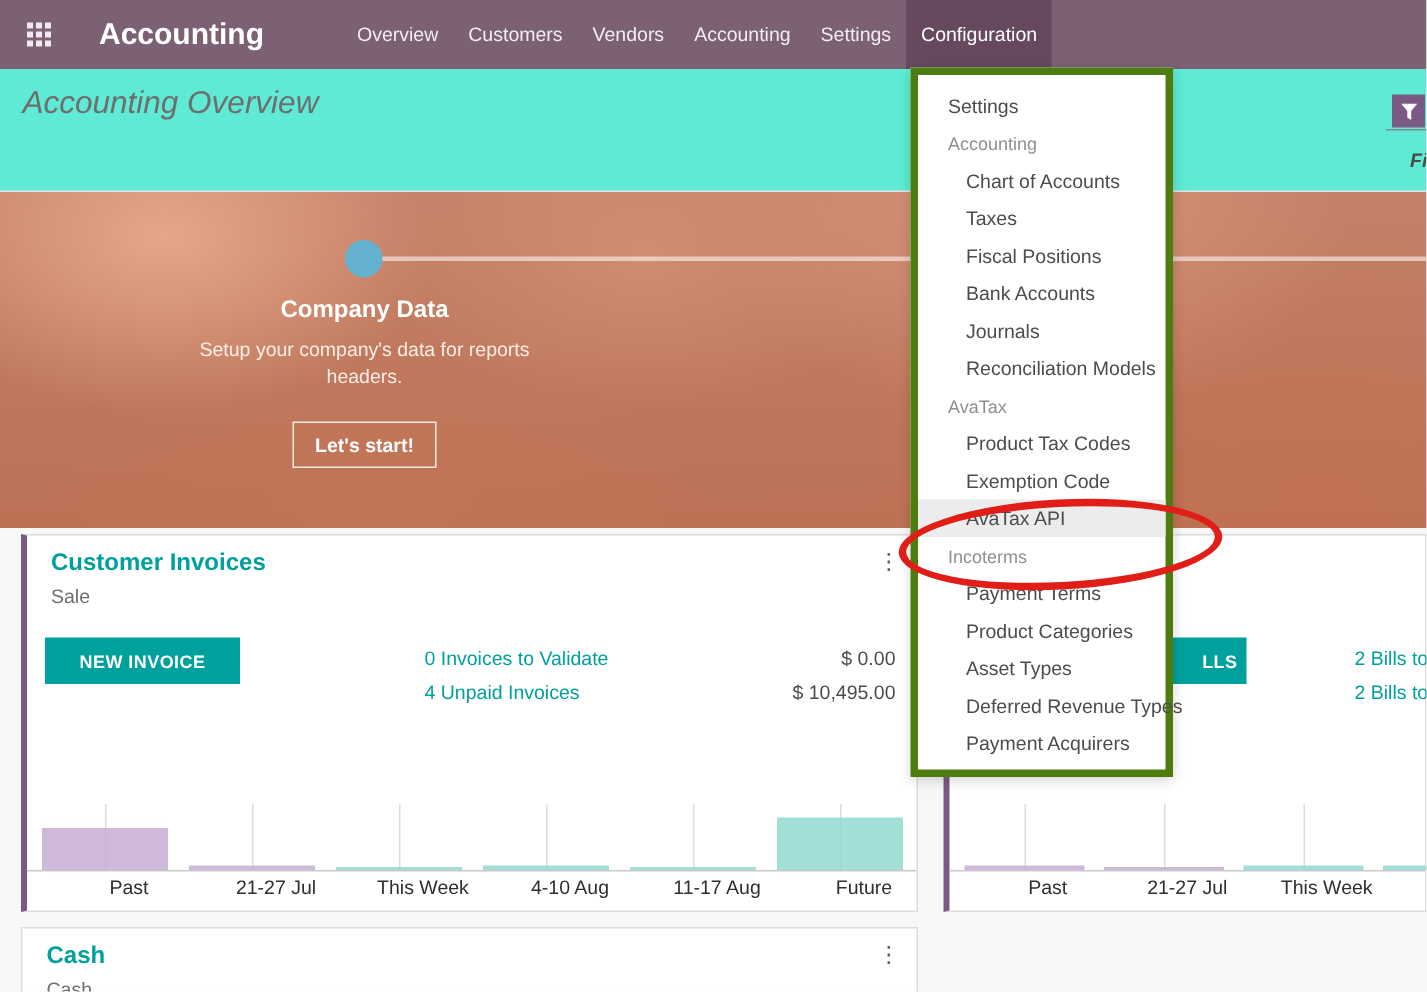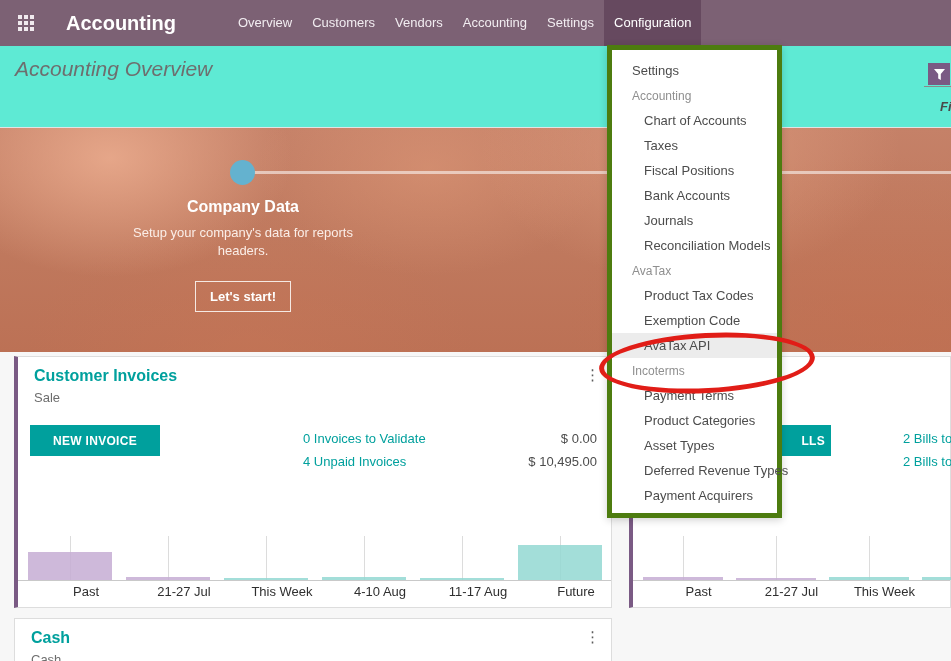--- a/index.html
+++ b/index.html
@@ -121,21 +121,21 @@
     <div class="step-desc">Setup your company's data for reports headers.</div>
     <button class="step-cta">Let's start!</button>
   </div>
 </div>
 
 <div class="card accented" style="left:14px; top:356px; width:598px; height:252px;">
   <div class="card-title">Customer Invoices</div>
   <div class="card-subtitle">Sale</div>
   <div class="kebab">⋮</div>
   <button class="teal-btn" style="left:12px; top:68px; width:130px; height:31px;">NEW INVOICE</button>
-  <div class="rows-block" style="left:265px; right:14px; top:70px;margin-left:20px;" id="invoice-rows">
+  <div class="rows-block" style="left:265px; right:14px; top:70px;" id="invoice-rows">
       <div class="row-line">
         <span class="row-link">0 Invoices to Validate</span>
         <span class="row-amount">$ 0.00</span>
       </div>
       <div class="row-line">
         <span class="row-link">4 Unpaid Invoices</span>
         <span class="row-amount">$ 10,495.00</span>
       </div>
     </div>
   <div class="chart-wrap">

